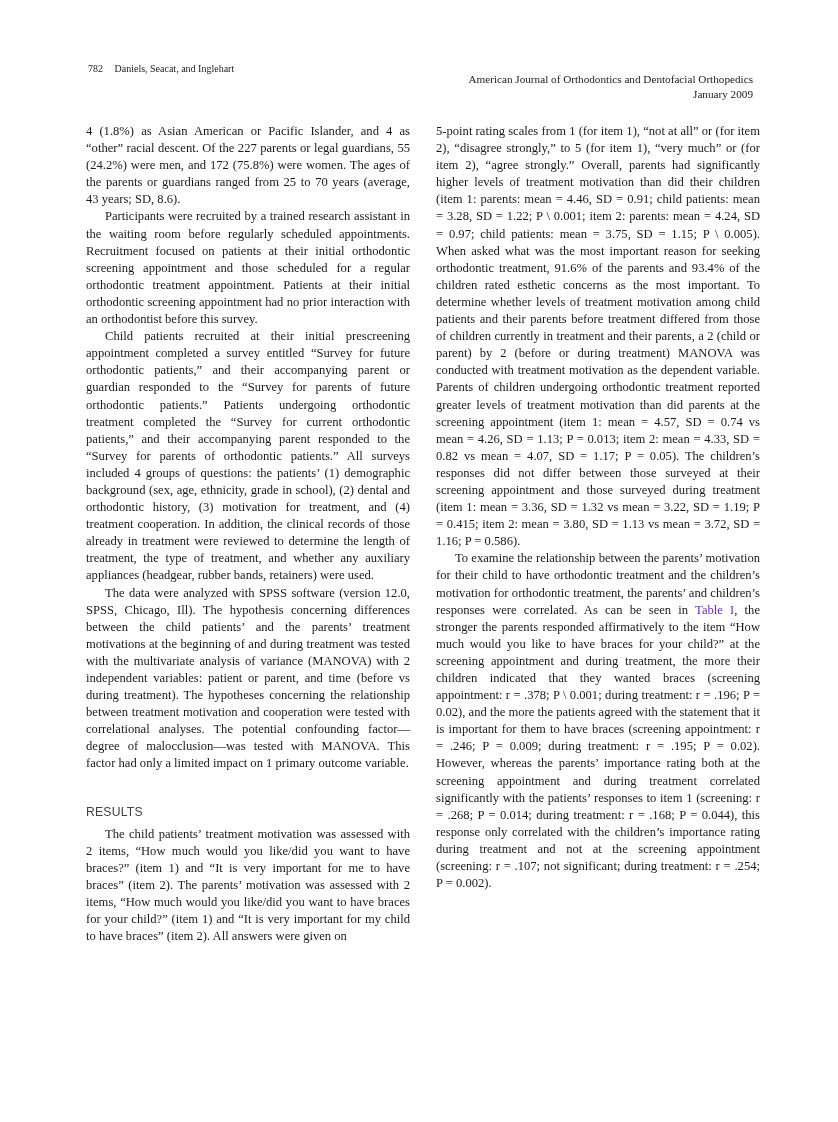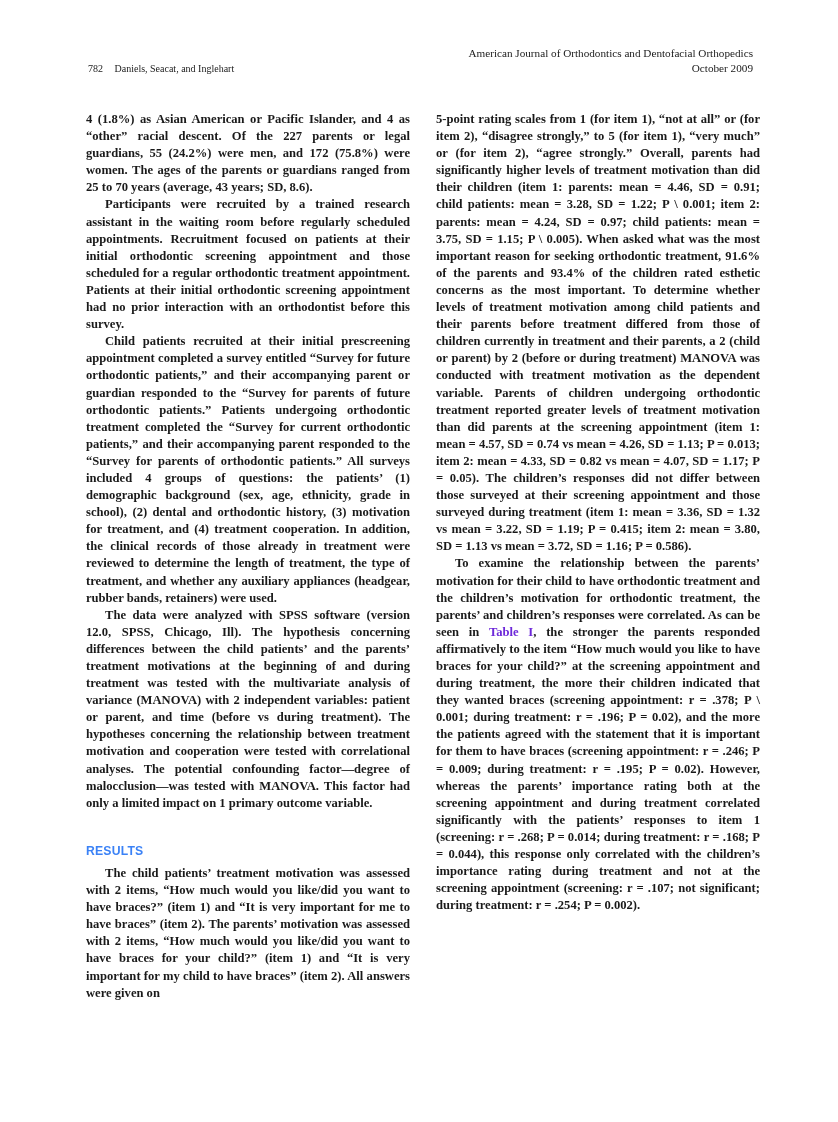--- a/index.html
+++ b/index.html
@@ -1,39 +1,39 @@
 <!DOCTYPE html>
 <html><head>
 <meta charset="utf-8">
 <style>
   html, body { margin: 0; padding: 0; background: #ffffff; }
   body { width: 838px; height: 1122px; position: relative; overflow: hidden;
          font-family: "Liberation Serif", "DejaVu Serif", serif; color: #1a1a1a; }
   .header-left { position: absolute; left: 88px; top: 63px; font-size: 10px; text-align: center; }
   .header-left .pg { margin-right: 9px; }
-  .header-right { position: absolute; right: 85px; top: 46px; font-size: 11.2px; text-align: right; line-height: 15px; }
-  .col { position: absolute; top: 111px; width: 324px; font-size: 12.6px; line-height: 17.1px; text-align: justify; hyphens: none; font-weight: bold; }
+  .header-right { position: absolute; right: 85px; top: 72px; font-size: 11.2px; text-align: right; line-height: 15px; }
+  .col { position: absolute; top: 123px; width: 324px; font-size: 12.6px; line-height: 17.1px; text-align: justify; hyphens: none; }
   .col-left { left: 86px; }
   .col-right { left: 436px; }
   .col p { margin: 0; }
   .col p.indent { text-indent: 19px; }
   .section-heading { font-family: "Liberation Sans", "DejaVu Sans", sans-serif; font-size: 12.2px;
-                     letter-spacing: 0.2px; margin: 31px 0 5px 0; color: #3b82f6; }
+                     letter-spacing: 0.2px; margin: 31px 0 5px 0; color: #404040; }
   .link { color: #6d28d9; }
 </style>
 </head>
 <body>
 
 <div class="header-left">
   <span class="pg">782</span>
   <span>Daniels, Seacat, and Inglehart</span>
 </div>
 <div class="header-right">
   <div>American Journal of Orthodontics and Dentofacial Orthopedics</div>
-  <div>October 2009</div>
+  <div>January 2009</div>
 </div>
 
 <div class="col col-left">
   <p>4 (1.8%) as Asian American or Pacific Islander, and 4 as “other” racial descent. Of the 227 parents or legal guardians, 55 (24.2%) were men, and 172 (75.8%) were women. The ages of the parents or guardians ranged from 25 to 70 years (average, 43 years; SD, 8.6).</p>
   <p class="indent">Participants were recruited by a trained research assistant in the waiting room before regularly scheduled appointments. Recruitment focused on patients at their initial orthodontic screening appointment and those scheduled for a regular orthodontic treatment appointment. Patients at their initial orthodontic screening appointment had no prior interaction with an orthodontist before this survey.</p>
   <p class="indent">Child patients recruited at their initial prescreening appointment completed a survey entitled “Survey for future orthodontic patients,” and their accompanying parent or guardian responded to the “Survey for parents of future orthodontic patients.” Patients undergoing orthodontic treatment completed the “Survey for current orthodontic patients,” and their accompanying parent responded to the “Survey for parents of orthodontic patients.” All surveys included 4 groups of questions: the patients’ (1) demographic background (sex, age, ethnicity, grade in school), (2) dental and orthodontic history, (3) motivation for treatment, and (4) treatment cooperation. In addition, the clinical records of those already in treatment were reviewed to determine the length of treatment, the type of treatment, and whether any auxiliary appliances (headgear, rubber bands, retainers) were used.</p>
   <p class="indent">The data were analyzed with SPSS software (version 12.0, SPSS, Chicago, Ill). The hypothesis concerning differences between the child patients’ and the parents’ treatment motivations at the beginning of and during treatment was tested with the multivariate analysis of variance (MANOVA) with 2 independent variables: patient or parent, and time (before vs during treatment). The hypotheses concerning the relationship between treatment motivation and cooperation were tested with correlational analyses. The potential confounding factor—degree of malocclusion—was tested with MANOVA. This factor had only a limited impact on 1 primary outcome variable.</p>
   <div class="section-heading">RESULTS</div>
   <p class="indent">The child patients’ treatment motivation was assessed with 2 items, “How much would you like/did you want to have braces?” (item 1) and “It is very important for me to have braces” (item 2). The parents’ motivation was assessed with 2 items, “How much would you like/did you want to have braces for your child?” (item 1) and “It is very important for my child to have braces” (item 2). All answers were given on</p>
 </div>

